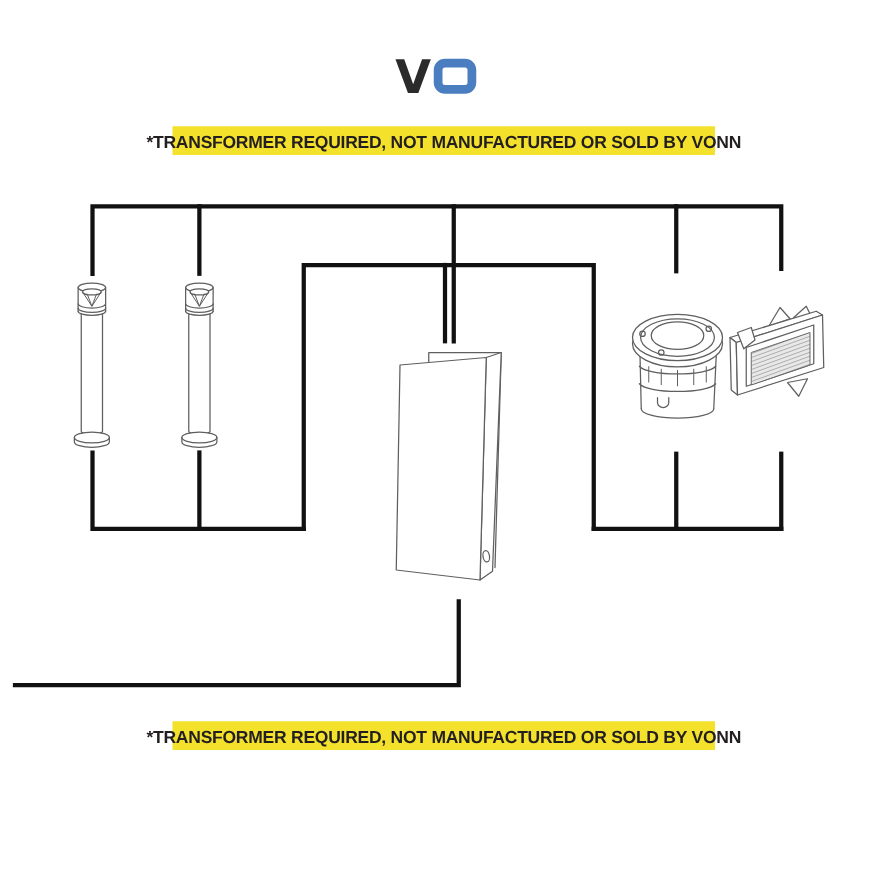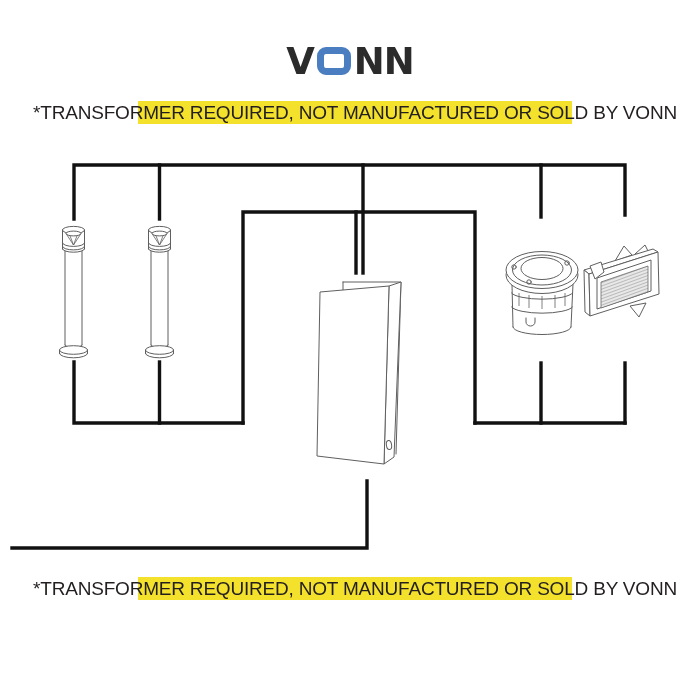--- a/index.html
+++ b/index.html
@@ -32,39 +32,38 @@
   }
   .logo .logo-nn{letter-spacing:-1px;}
   
   .banner{
     position:absolute;left:138px;width:434px;height:23px;
     background:var(--banner-bg);
     display:flex;justify-content:center;align-items:center;
     white-space:nowrap;overflow:visible;
   }
   .banner span{
-    color:var(--banner-ink);font-weight:normal;font-size:19px;
+    color:var(--banner-ink);font-weight:bold;font-size:14px;
     letter-spacing:-0.2px;line-height:1;
   }
   .banner.top{top:101px;}
   .banner.bottom{top:577px;}
   
   svg.diagram{position:absolute;left:0;top:0;}
   .wire{stroke:var(--wire);stroke-width:3.4;fill:none;stroke-linecap:square;stroke-linejoin:miter;}
   .fx{stroke:var(--outline);stroke-width:1;fill:none;stroke-linecap:round;}
   .fxf{stroke:var(--outline);stroke-width:1;fill:#fff;stroke-linejoin:round;}
   .fxthin{stroke:var(--outline);stroke-width:0.8;fill:none;}
 </style>
 </head>
 <body>
 
 <div class="logo">
   <span>V</span>
     <span class="logo-o">O</span>
-    <span class="logo-nn">NN</span>
 </div>
 
 <div class="banner top">
   <span>*TRANSFORMER REQUIRED, NOT MANUFACTURED OR SOLD BY VONN</span>
 </div>
 
 <svg class="diagram" width="700" height="700" viewBox="0 0 700 700">
 
   <defs>
     <pattern id="hatch" patternUnits="userSpaceOnUse" width="3" height="3" patternTransform="rotate(70)">

